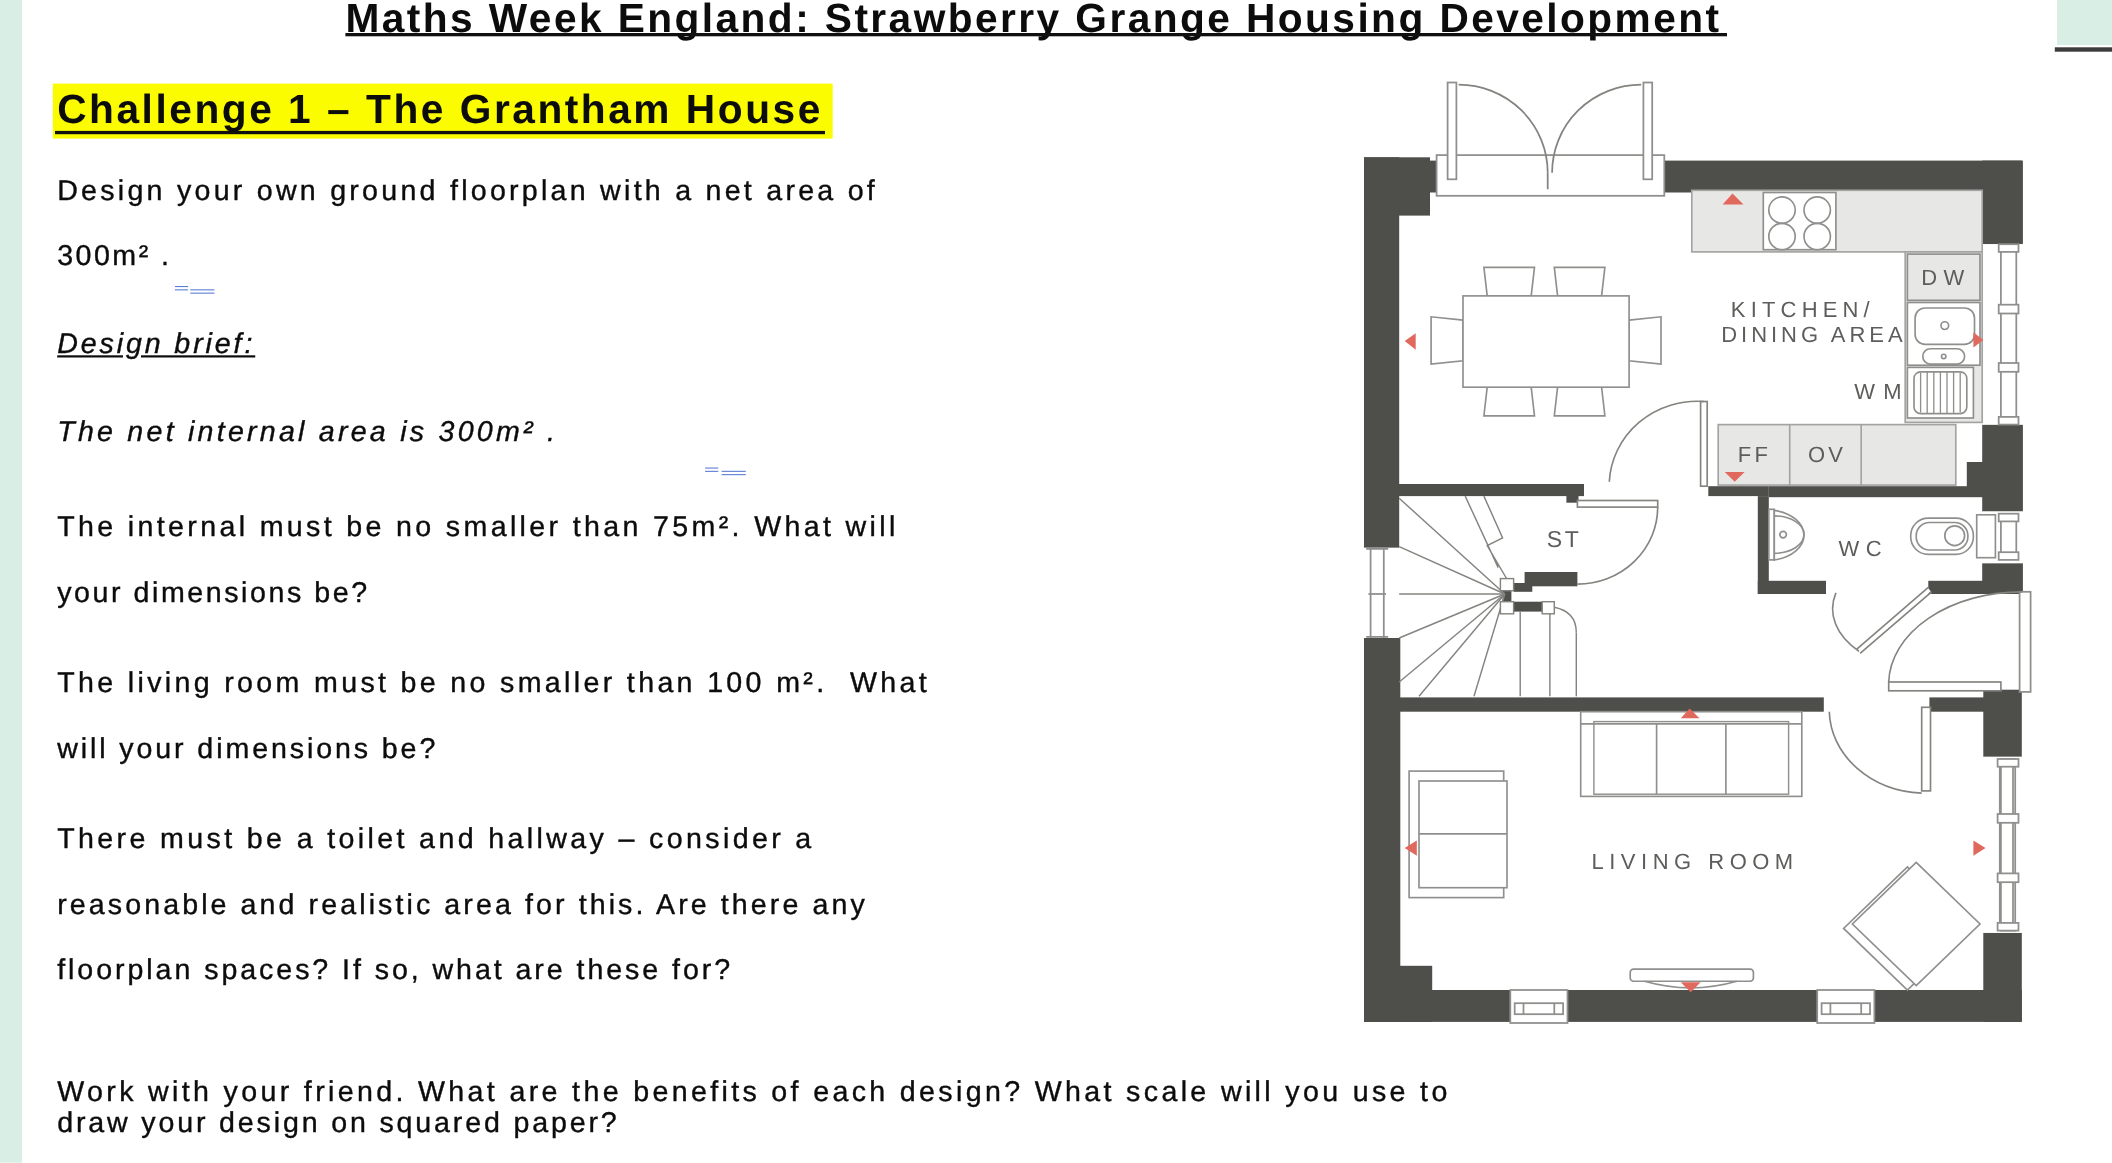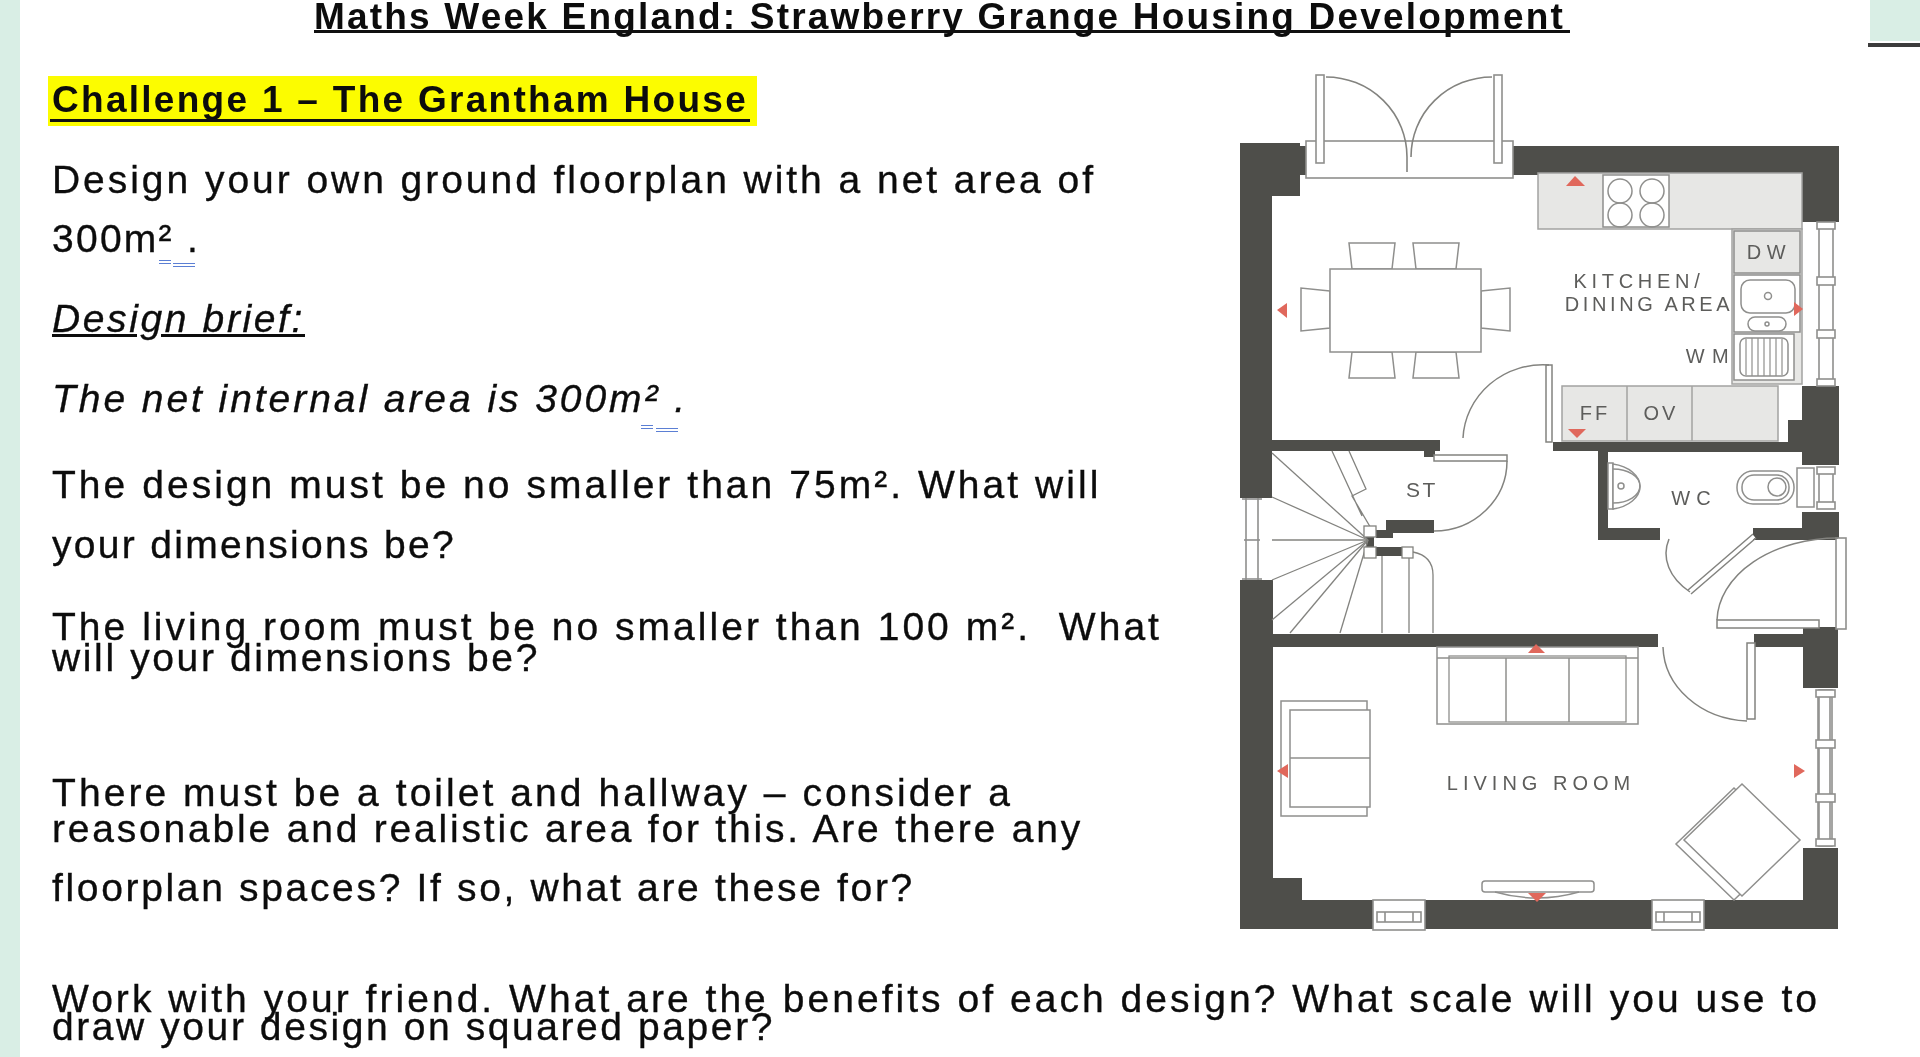--- a/index.html
+++ b/index.html
@@ -1,19 +1,19 @@
 <!DOCTYPE html>
 <html><head>
 <meta charset="utf-8">
 <style>
   html,body{margin:0;padding:0;}
   body{width:1920px;height:1057px;position:relative;background:#ffffff;overflow:hidden;
        font-family:"Liberation Sans", sans-serif;}
   .mint{position:absolute;background:#d9eee5;}
-  .line{position:absolute;white-space:nowrap;color:#0c0c0c;font-size:39px;line-height:1;
+  .line{position:absolute;white-space:nowrap;color:#0c0c0c;font-size:26px;line-height:1;
         -webkit-text-stroke:0.35px #0c0c0c;}
   .t{font-weight:bold;-webkit-text-stroke:0;}
   .blue{position:absolute;border-top:1.5px solid #5b7fd4;border-bottom:1.5px solid #5b7fd4;height:2px;}
 </style>
 </head>
 <body>
 
   <div class="mint" style="left:0;top:0;width:20px;height:1057px;"></div>
   <div class="mint" style="left:1870px;top:0;width:50px;height:41px;"></div>
   <div style="position:absolute;left:1868px;top:43px;width:52px;height:4px;background:#3c3c3c;"></div>
@@ -26,25 +26,25 @@
   <div style="position:absolute;left:50px;top:119px;width:700px;height:3px;background:#101010;"></div>
 
   <div class="line" id="L1" style="letter-spacing:2.956px;left:52px;top:160px;">Design your own ground floorplan with a net area of</div>
   <div class="line" id="L2" style="letter-spacing:2.254px;left:52px;top:219px;">300m² .</div>
   <div class="blue" style="left:159px;top:260px;width:12px;"></div>
   <div class="blue" style="left:173px;top:263px;width:22px;"></div>
   <div class="line" id="L3" style="letter-spacing:2.620px;left:52px;top:299px;font-style:italic;text-decoration:underline;">Design brief:</div>
   <div class="line" id="L4" style="letter-spacing:2.939px;left:52px;top:379px;font-style:italic;">The net internal area is 300m² .</div>
   <div class="blue" style="left:641px;top:425px;width:12px;"></div>
   <div class="blue" style="left:656px;top:428px;width:22px;"></div>
-  <div class="line" id="L5" style="letter-spacing:3.039px;left:52px;top:465px;">The design must be no smaller than 75m². What will</div>
+  <div class="line" id="L5" style="letter-spacing:3.039px;left:52px;top:465px;">The internal must be no smaller than 75m². What will</div>
   <div class="line" id="L6" style="letter-spacing:2.322px;left:52px;top:525px;text-align:center;">your dimensions be?</div>
   <div class="line" id="L7" style="letter-spacing:3.030px;left:52px;top:607px;">The living room must be no smaller than 100 m².&nbsp; What</div>
-  <div class="line" id="L8" style="letter-spacing:2.630px;left:52px;top:638px;">will your dimensions be?</div>
-  <div class="line" id="L9" style="letter-spacing:3.058px;left:52px;top:749px;margin-top:24px;">There must be a toilet and hallway – consider a</div>
+  <div class="line" id="L8" style="letter-spacing:2.630px;left:52px;top:667px;">will your dimensions be?</div>
+  <div class="line" id="L9" style="letter-spacing:3.058px;left:52px;top:749px;">There must be a toilet and hallway – consider a</div>
   <div class="line" id="L10" style="letter-spacing:2.805px;left:52px;top:809px;">reasonable and realistic area for this. Are there any</div>
   <div class="line" id="L11" style="letter-spacing:2.664px;left:52px;top:868px;">floorplan spaces? If so, what are these for?</div>
   <div class="line" id="L12" style="letter-spacing:3.038px;left:52px;top:979px;">Work with your friend. What are the benefits of each design? What scale will you use to</div>
   <div class="line" id="L13" style="letter-spacing:2.580px;left:52px;top:1007px;">draw your design on squared paper?</div>
 
   <svg id="plan" width="1920" height="1057" viewBox="0 0 1920 1057" style="position:absolute;left:0;top:0;" fill="none" stroke-linecap="butt">
 
     <g fill="#4e4e4a" stroke="none">
       <rect x="1240" y="143" width="32" height="355"></rect>
       <rect x="1240" y="580" width="33" height="349"></rect>

